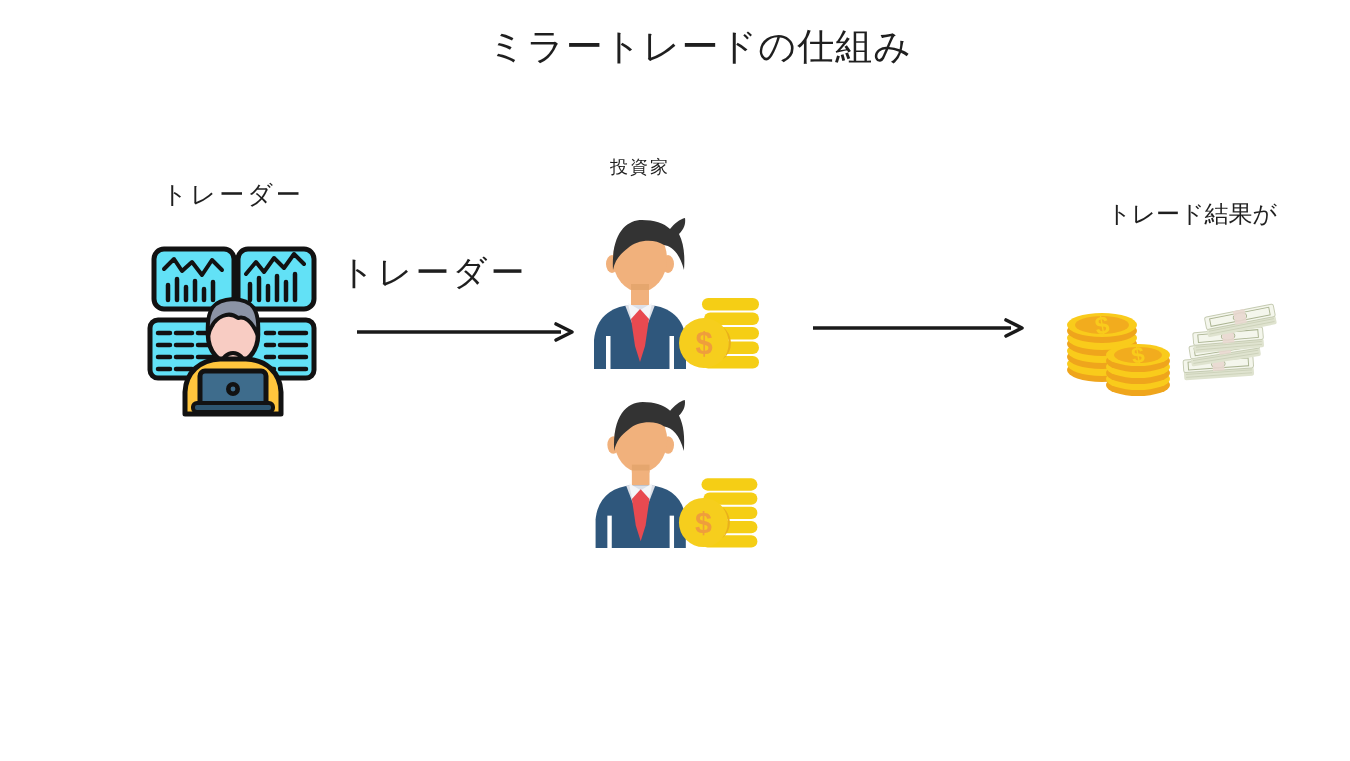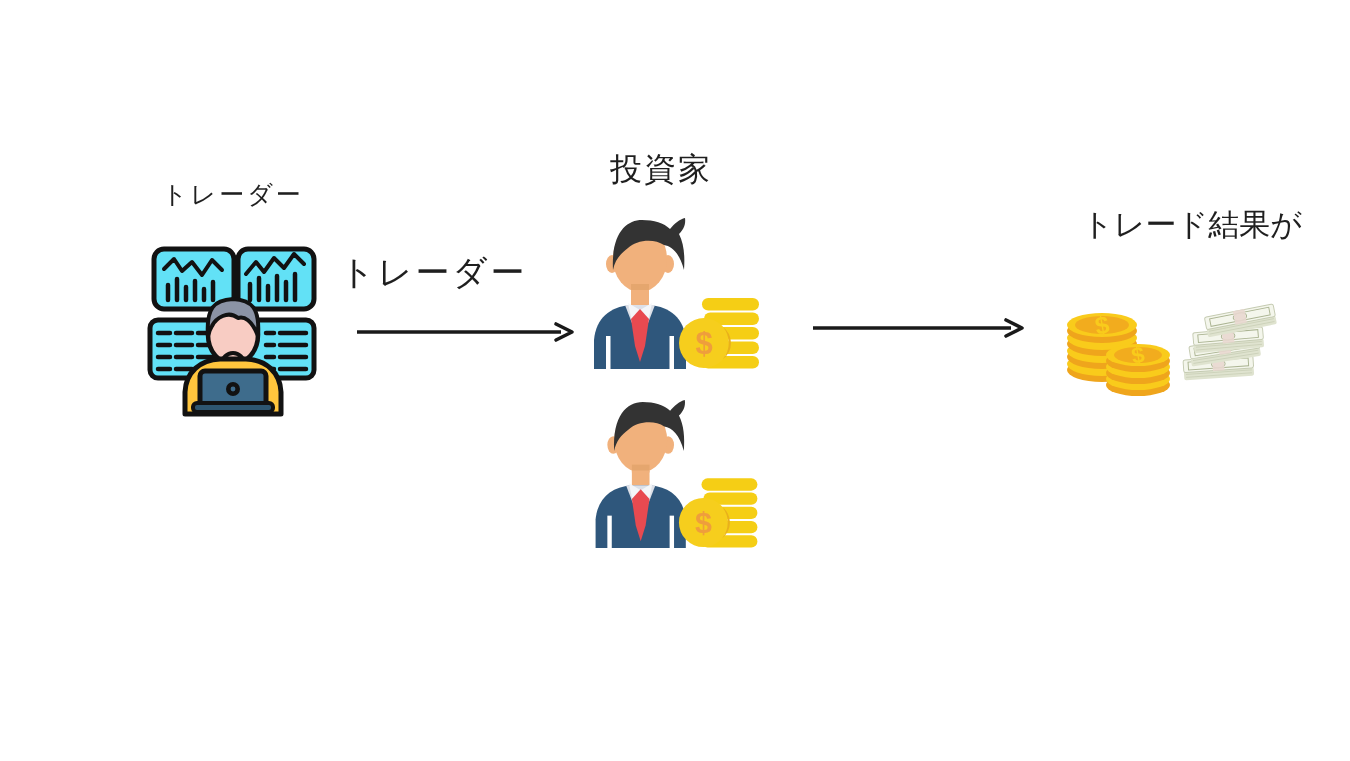--- a/index.html
+++ b/index.html
@@ -7,40 +7,41 @@
     position:relative;width:1350px;height:761px;background:#fff;overflow:hidden;
     font-family:"Liberation Sans","DejaVu Sans",sans-serif;color:#1f1f1f;
   }
   .abs{position:absolute;}
   svg{overflow:visible;display:block;}
   .title{
     top:22px;left:700px;transform:translateX(-50%);
     font-size:37px;font-weight:500;letter-spacing:1px;white-space:nowrap;margin:0;
   }
   .trader-label{top:178px;left:162px;font-size:25px;letter-spacing:3px;white-space:nowrap;}
-  .investors-label{top:148px;left:610px;font-size:32px;letter-spacing:2px;white-space:nowrap;}
+  .investors-label{top:155px;left:610px;font-size:18px;letter-spacing:2px;white-space:nowrap;}
   .follow-label{top:250px;left:340px;font-size:34px;letter-spacing:3px;white-space:nowrap;}
   .result-label{
-    top:206px;left:1192px;transform:translateX(-50%);
-    font-size:31px;line-height:38px;text-align:center;white-space:nowrap;
+    top:195px;left:1192px;transform:translateX(-50%);
+    font-size:24px;line-height:38px;text-align:center;white-space:nowrap;
   }
   .trader-icon{top:232px;left:148px;}
   .investor-1{top:214px;left:592px;}
   .investor-2{top:396px;left:592px;}
   .arrow-1{top:320px;left:355px;}
   .arrow-2{top:316px;left:811px;}
   .coins-icon{top:296px;left:1062px;}
   .money-icon{top:303px;left:1183px;}
   .coin-dollar{font-family:"Liberation Sans","DejaVu Sans",sans-serif;}
 </style>
 </head>
 <body>
 
 <div class="canvas">
 
+  <h1 class="abs title">ミラートレードの仕組み</h1>
 
   <div class="abs trader-label">トレーダー</div>
 
   <span class="abs trader-icon">
     <svg viewBox="0 0 170 182" width="170" height="182" aria-hidden="true">
 
       <rect x="6" y="17" width="80" height="60" rx="10" fill="#62E1F6" stroke="#121212" stroke-width="5"></rect>
       <path d="M16,37 L26,27 L34,39 L44,30 L54,43 L64,28 L74,38" fill="none" stroke="#121212" stroke-width="4" stroke-linecap="round" stroke-linejoin="round"></path>
       <path d="M20,68 V53 M29,68 V47 M38,68 V55 M47,68 V49 M56,68 V57 M65,68 V50" stroke="#121212" stroke-width="4.5" stroke-linecap="round"></path>
       <rect x="90" y="17" width="76" height="60" rx="10" fill="#62E1F6" stroke="#121212" stroke-width="5"></rect>

